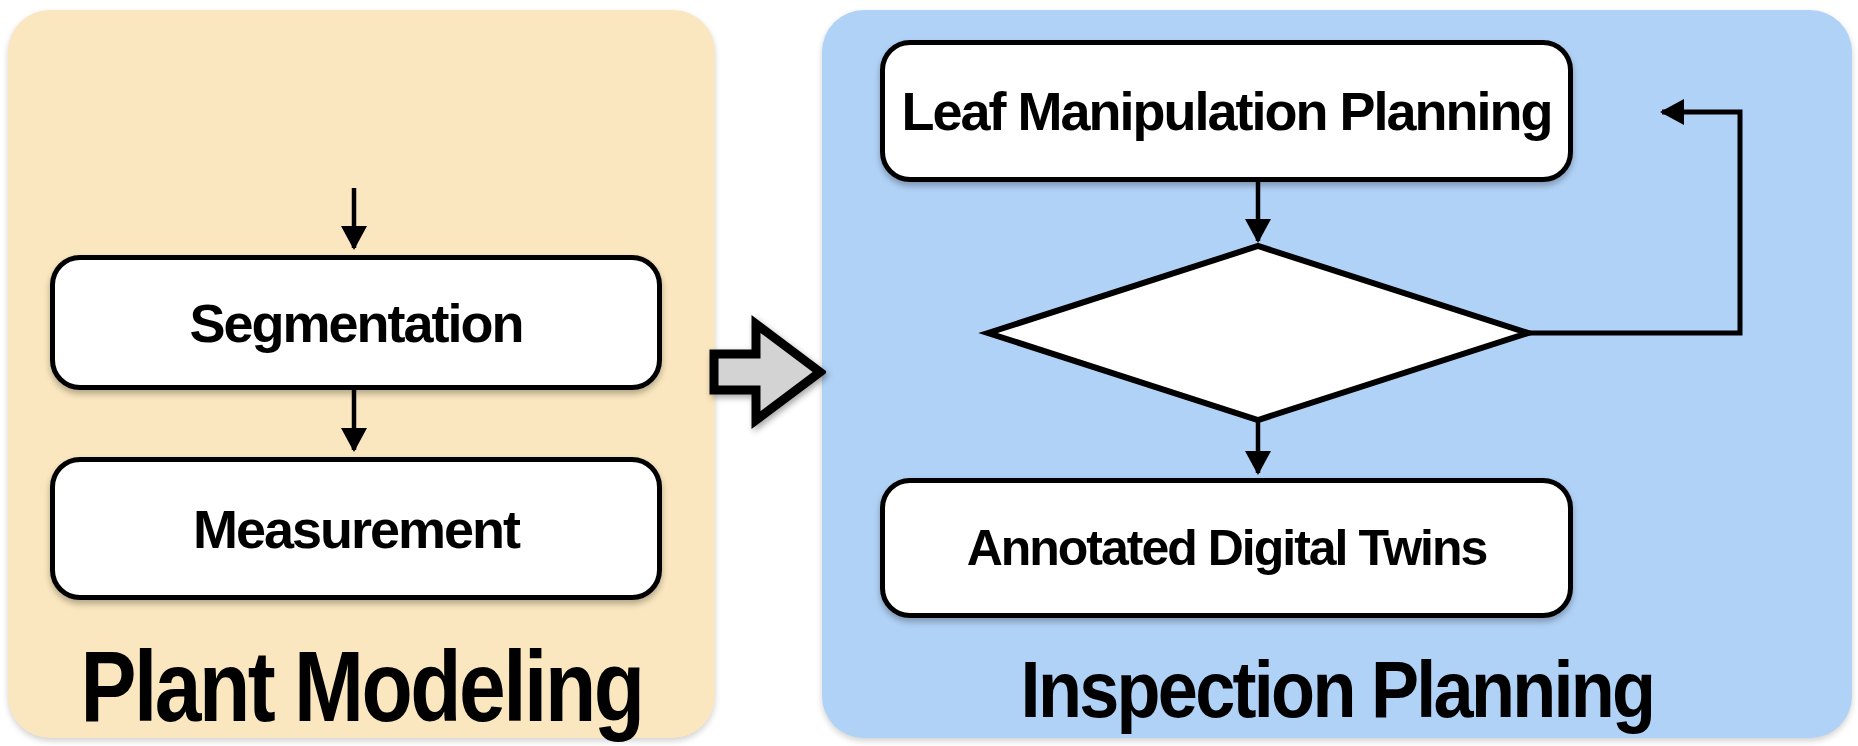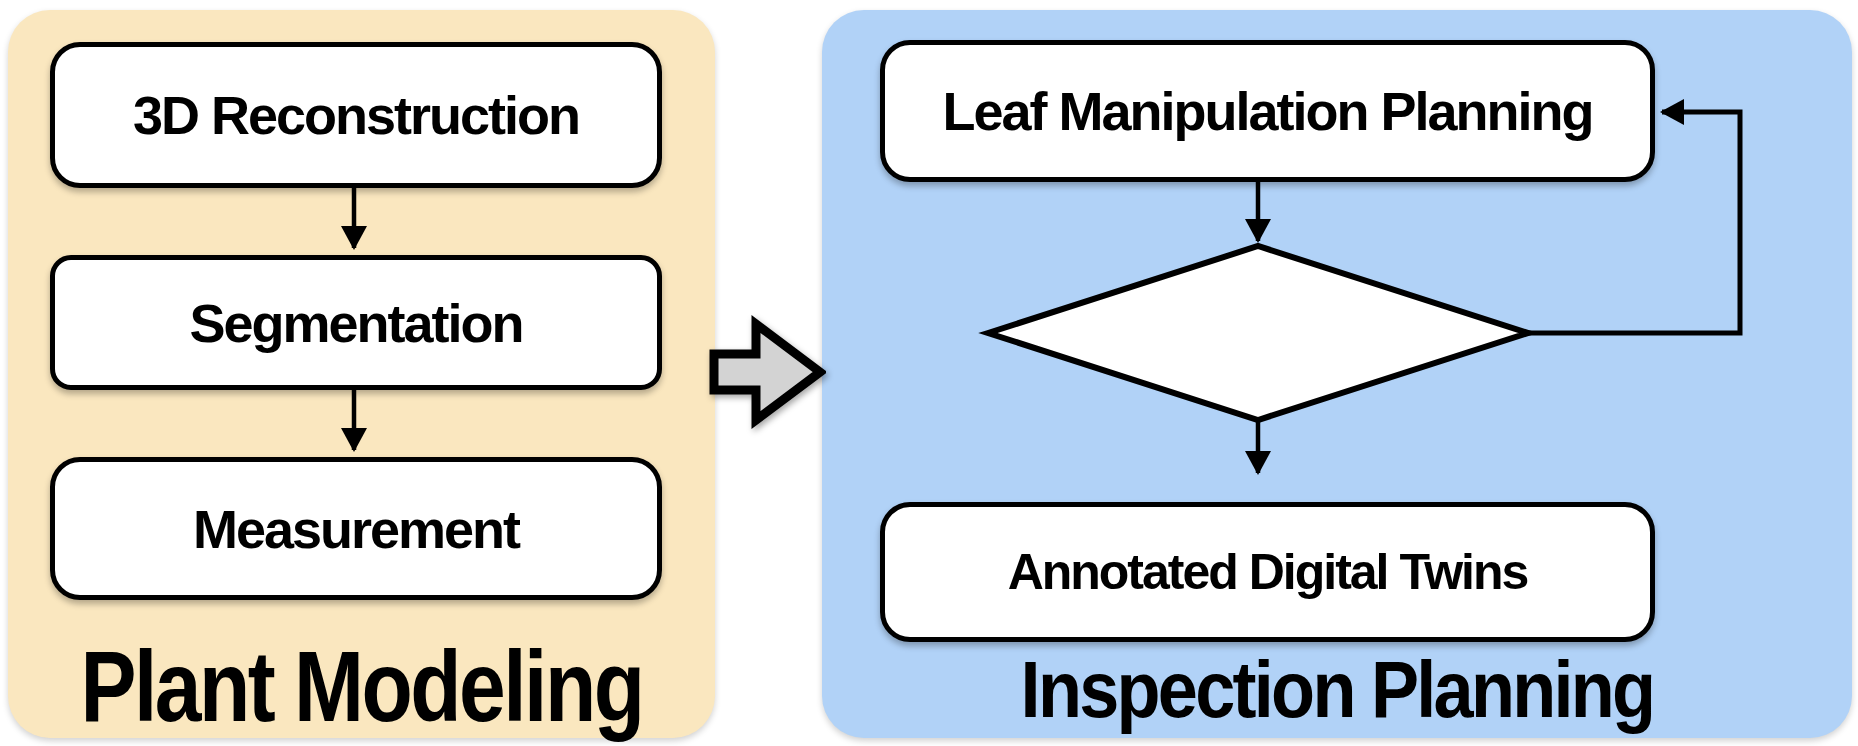--- a/index.html
+++ b/index.html
@@ -24,26 +24,26 @@
     position:absolute;z-index:3;
     background:var(--node-bg);
     border:5px solid var(--line-color);
     border-radius:30px;
     display:flex;align-items:center;justify-content:center;
     font-weight:bold;letter-spacing:-2px;
     box-shadow:0 4px 6px rgba(0,0,0,0.28);
     text-align:center;
   }
   .node.lbox{left:50px;width:612px;font-size:54px;}
-  .node.rbox{left:880px;width:775px;font-size:54px;}
+  .node.rbox{left:880px;width:693px;font-size:54px;}
   #lbox1{top:42px;height:146px;}
-  #lbox2{top:255px;height:135px;border-radius:21px;}
+  #lbox2{top:255px;height:135px;}
   #lbox3{top:457px;height:143px;}
   #rbox1{top:40px;height:142px;}
-  #rbox2{top:478px;height:140px;font-size:50px;margin-top:24px;}
+  #rbox2{top:478px;height:140px;font-size:50px;}
 
   .panel-title{
     position:absolute;z-index:3;
     font-weight:bold;text-align:center;line-height:1.04;
     letter-spacing:-3px;
   }
   #ltitle{left:8px;top:634px;width:707px;font-size:100px;transform:scaleX(0.84);}
   #rtitle{left:822px;top:648px;width:1030px;font-size:80px;transform:scaleX(0.90);}
 
   .diamond-label{
@@ -85,21 +85,20 @@
 
     <path d="M1528,333 L1740,333 L1740,112 L1662,112" fill="none" stroke="#000" stroke-width="5" marker-end="url(#ah)"></path>
 
     <polygon points="988,333 1258,246 1528,333 1258,420" fill="#FFFFFF" stroke="#000" stroke-width="6" stroke-linejoin="miter"></polygon>
   </svg>
 
   <svg class="big-arrow" width="118" height="124" viewBox="0 0 118 124" xmlns="http://www.w3.org/2000/svg">
     <polygon points="6,44 48,44 48,14 112,62 48,110 48,80 6,80" fill="#D3D3D3" stroke="#000" stroke-width="9" stroke-linejoin="miter"></polygon>
   </svg>
 
-  <div class="node lbox" id="lbox1">3D Reconstruction</div>
   <div class="node lbox" id="lbox2">Segmentation</div>
   <div class="node lbox" id="lbox3">Measurement</div>
   <div class="panel-title" id="ltitle">Plant Modeling</div>
 
   <div class="node rbox" id="rbox1">Leaf Manipulation Planning</div>
   <div class="node rbox" id="rbox2">Annotated Digital Twins</div>
   <div class="panel-title" id="rtitle">Inspection Planning</div>
 
 </div>
 

